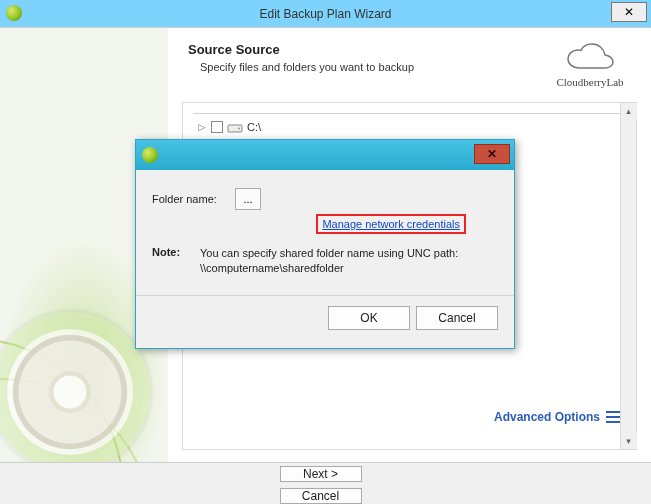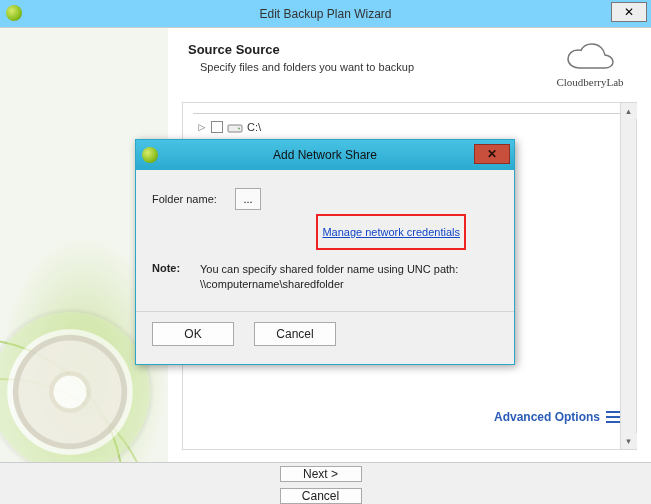--- a/index.html
+++ b/index.html
@@ -51,29 +51,29 @@
   .modal .m-app-icon { position: absolute; left: 6px; top: 7px; width: 16px; height: 16px; border-radius: 50%; background: radial-gradient(circle at 35% 35%, #d8ec6a, #8cbf1f 60%, #5a880c); }
   .modal .m-title { font-size: 12px; color: #111; }
   .modal .m-close { position: absolute; right: 4px; top: 4px; width: 36px; height: 20px; background: #c94f3d; border: 1px solid #8e2f21; color: #2a0d08; display: flex; align-items: center; justify-content: center; font-family: Arial; font-weight: bold; font-size: 12px; }
 
   .modal .m-body { padding: 18px 16px 8px; font-size: 11px; color: #222; }
   .frow { display: flex; align-items: center; gap: 8px; margin-bottom: 4px; }
   .frow label { width: 75px; }
   .frow input[type=text] { flex: 1; height: 22px; border: 1px solid #888; padding: 0 4px; font-size: 12px; font-family: inherit; }
   .browse { width: 26px; height: 22px; border: 1px solid #aaa; background: #fafafa; font-size: 11px; display: inline-flex; align-items: center; justify-content: center; }
   .cred-wrap { display:flex; justify-content:flex-end; margin: 4px 32px 12px 0; }
-  .cred-link { border: 2px solid #e22; padding: 10px 4px; }
+  .cred-link { border: 2px solid #e22; padding: 2px 4px; }
   .cred-link a { color: #1146c8; text-decoration: underline; font-size: 11px; }
 
   .note-row { display: flex; gap: 10px; margin-bottom: 18px; }
   .note-row .lbl { font-weight: bold; width: 38px; }
   .note-row .txt { flex: 1; line-height: 1.4; }
 
   .modal .m-sep { height: 1px; background: #d4d4d4; margin: 0 -16px 10px; }
-  .m-buttons { display: flex; gap: 20px; padding: 0 0 10px; }
+  .m-buttons { display: flex; justify-content: flex-end; gap: 6px; padding: 0 0 10px; }
 
   .vscroll { position: absolute; right: 0; top: 0; bottom: 0; width: 16px; background: #f0f0f0; border-left: 1px solid #dadada; display: flex; flex-direction: column; align-items: center; }
   .vsbtn { width: 16px; height: 16px; background: #f0f0f0; display:flex;align-items:center;justify-content:center;font-size:9px;color:#666;}
   .vstrack { flex:1; background:#f0f0f0; }
 </style>
 </head>
 <body>
 
 <div class="titlebar">
   <span class="app-icon"></span>
@@ -148,21 +148,20 @@
   <div class="footer">
     <button class="btn">&lt; Back</button>
     <button class="btn">Next &gt;</button>
     <button class="btn">Cancel</button>
   </div>
 </div>
 
 <div class="modal">
   <div class="m-titlebar">
     <span class="m-app-icon"></span>
-    <span class="m-title">Add Network Share</span>
     <div class="m-close">✕</div>
   </div>
   <div class="m-body">
     <div class="frow">
       <label>Folder name:</label>
       <button class="browse">...</button>
     </div>
     <div class="cred-wrap">
       <span class="cred-link">
         <a href="#">Manage network credentials</a>

